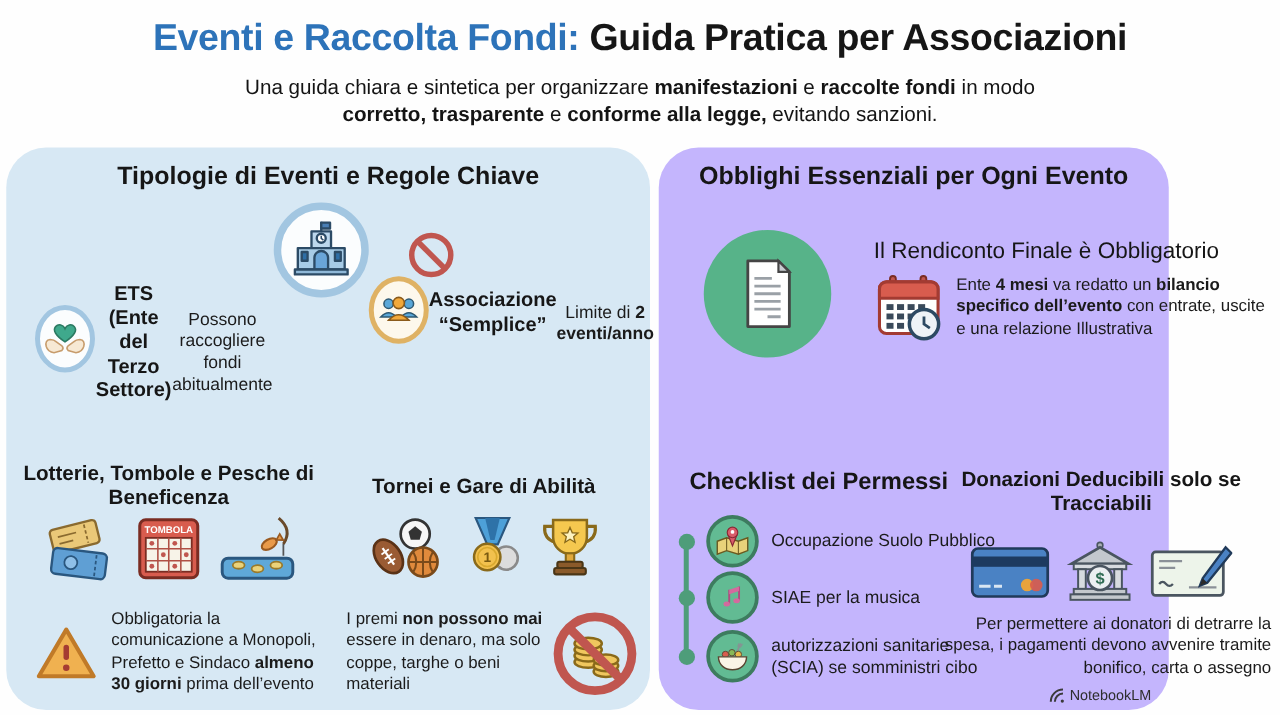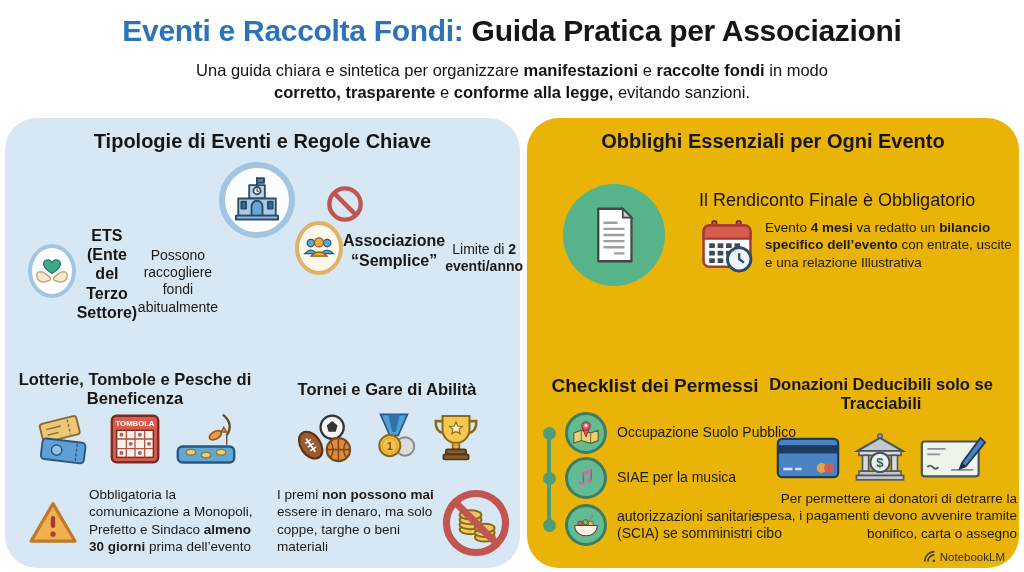--- a/index.html
+++ b/index.html
@@ -4,21 +4,21 @@
 <style>
 *{margin:0;padding:0;box-sizing:border-box}
 html,body{width:1024px;height:572px}
 body{position:relative;overflow:hidden;background:#fefefe;font-family:"Liberation Sans",sans-serif;color:#1d1d1d}
 .abs{position:absolute}
 .title{top:14px;left:0;width:100%;text-align:center;font-size:30px;font-weight:bold;letter-spacing:-.3px;color:#161616}
 .title .blue{color:#2d73b9}
 .subtitle{top:60px;left:162px;width:700px;text-align:center;font-size:16.5px;line-height:1.32;color:#141414}
 .panel{top:118px;height:450px;border-radius:32px}
 .panel-left{left:5px;width:515px;background:#d7e8f4}
-.panel-right{left:527px;width:492px;background:#eab308}
+.panel-right{left:527px;width:408px;background:#c4b5fd}
 .panel-h{top:12px;left:0;width:100%;text-align:center;font-size:20px;font-weight:bold;color:#161616}
 .ring{border-radius:50%;display:flex;align-items:center;justify-content:center}
 .ring-blue{background:#fbfdfe;border:6px solid #a2c6e1}
 .ring-blue-sm{background:#fbfdfe;border:4px solid #a2c6e1}
 .ring-gold{background:#fdf8ec;border:4px solid #dfb264}
 .circle-green{background:#57b389;border-radius:50%;display:flex;align-items:center;justify-content:center}
 .chk-circle{width:42px;height:42px;background:#62bb93;border:3px solid #3d7c5f;border-radius:50%;display:flex;align-items:center;justify-content:center}
 .sec-h{font-weight:bold;font-size:16.5px;text-align:center;line-height:1.18;color:#161616}
 .body-txt{font-size:13.5px;line-height:1.28;color:#1b1b1b}
 .cap-b{font-weight:bold;font-size:16px;line-height:1.2;text-align:center;color:#161616}
@@ -208,21 +208,21 @@
         <rect x="40" y="27" width="6" height="5"></rect>
       <rect x="13" y="35" width="6" height="5"></rect>
         <rect x="22" y="35" width="6" height="5"></rect>
         <rect x="31" y="35" width="6" height="5"></rect>
       <rect x="13" y="43" width="6" height="5"></rect>
         <rect x="22" y="43" width="6" height="5"></rect>
     </g>
     <circle cx="45" cy="44" r="12.5" fill="#eef3f7" stroke="#2d4a63" stroke-width="3"></circle>
     <path d="M45 37.5 v6.5 l5 3.5" fill="none" stroke="#2d4a63" stroke-width="2.4"></path>
   </svg>
-  <p class="abs body-txt" style="left:238px;top:101px;width:248px"><span>Evento </span><b>4 mesi</b><span> va redatto un </span><b>bilancio specifico dell’evento</b><span> con entrate, uscite e una relazione Illustrativa</span></p>
+  <p class="abs body-txt" style="left:238px;top:101px;width:248px"><span>Ente </span><b>4 mesi</b><span> va redatto un </span><b>bilancio specifico dell’evento</b><span> con entrate, uscite e una relazione Illustrativa</span></p>
 
   <div class="abs sec-h" style="left:8px;top:257px;width:240px;font-size:19px">Checklist dei Permessi</div>
   <div class="abs tl-line"></div>
   <div class="abs tl-dot" style="left:15.5px;top:308.5px"></div>
   <div class="abs tl-dot" style="left:15.5px;top:353.5px"></div>
   <div class="abs tl-dot" style="left:15.5px;top:400.5px"></div>
 
   <div class="abs chk-item" style="left:38px;top:294px">
     <div class="chk-circle">
       <svg width="30" height="30" viewBox="0 0 64 64">

